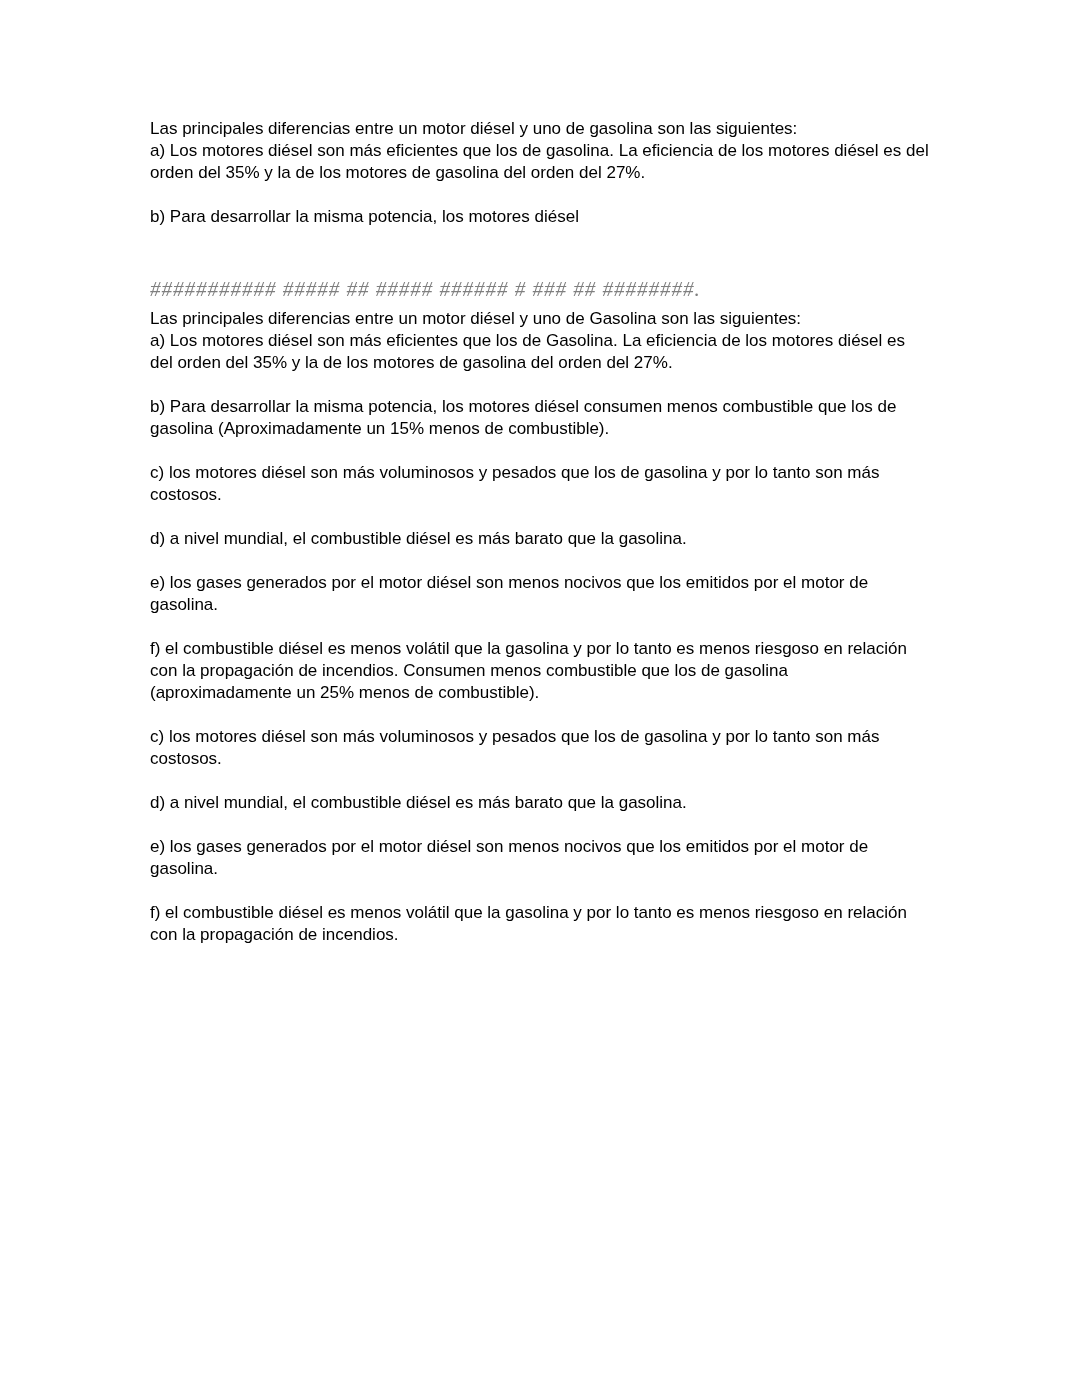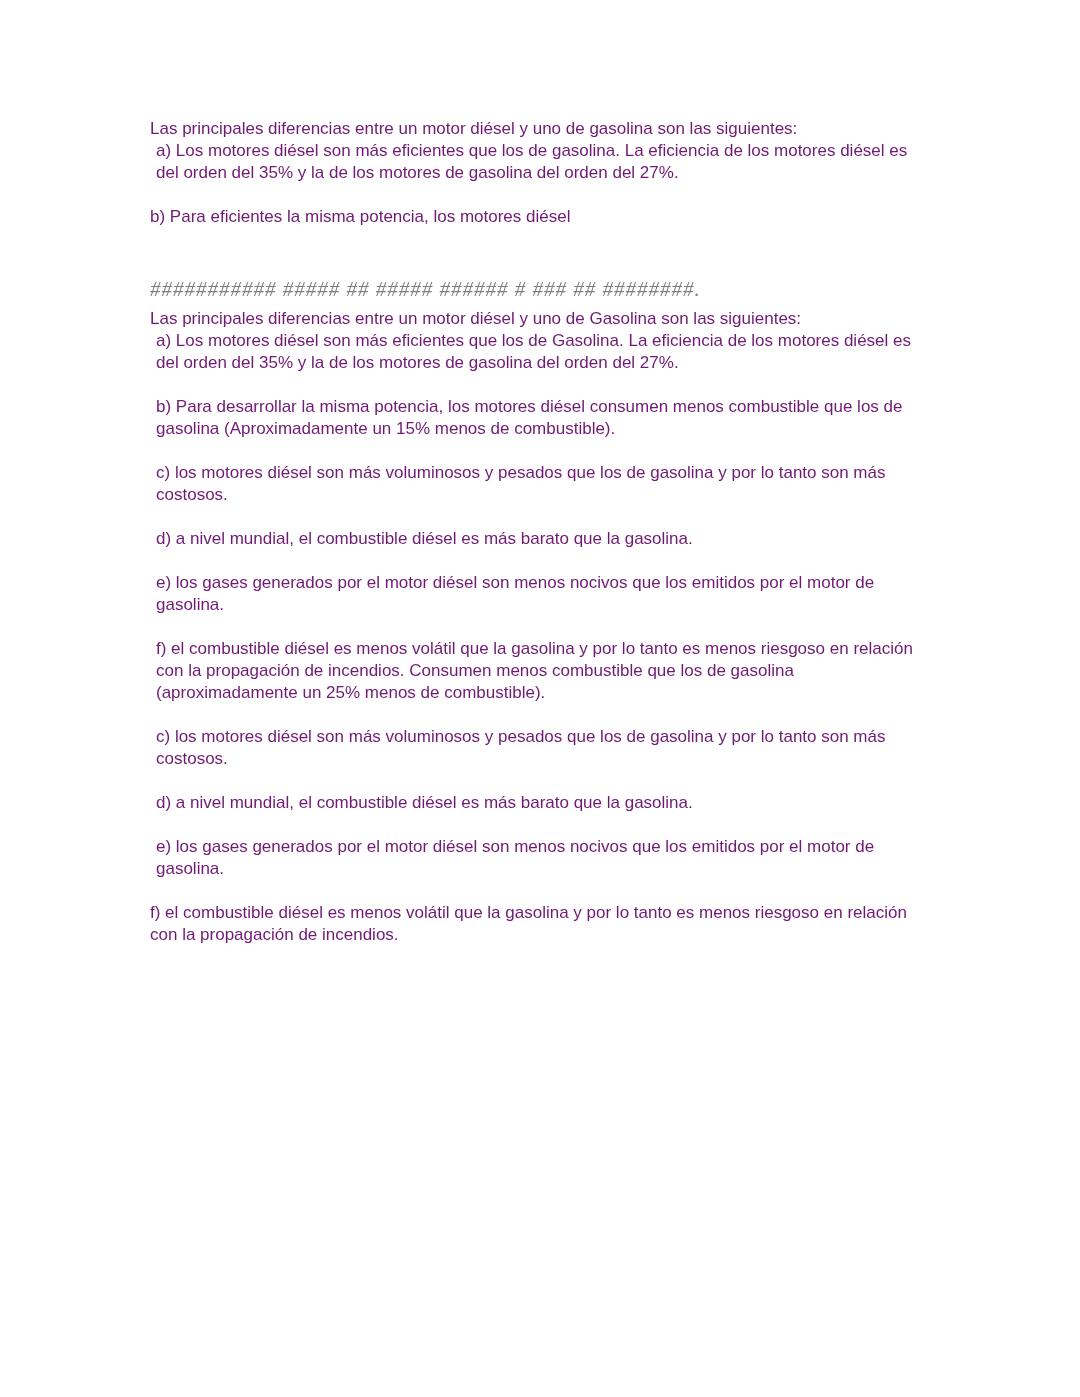--- a/index.html
+++ b/index.html
@@ -20,25 +20,24 @@
     padding: 118px 150px 0 150px;
     background: #ffffff;
   }
   .content {
     width: 782px;
   }
   p.para {
     margin: 0;
     font-size: 17px;
     line-height: 22px;
-    color: #701a75;
+    color: #000000;
   }
   p.gap {
     margin-bottom: 22px;
-    margin-left: 6px;
   }
   p.gap-lg {
     margin-bottom: 46px;
   }
   p.redacted {
     font-family: "Liberation Serif", "DejaVu Serif", serif;
     font-style: italic;
     font-size: 21px;
     line-height: 30px;
     color: #7f7f7f;
@@ -46,21 +45,21 @@
     margin-bottom: 4px;
   }
 </style>
 </head>
 <body>
 
 <main class="page">
   <div class="content">
     <p class="para">Las principales diferencias entre un motor diésel y uno de gasolina son las siguientes:</p>
     <p class="para gap">a) Los motores diésel son más eficientes que los de gasolina. La eficiencia de los motores diésel es del orden del 35% y la de los motores de gasolina del orden del 27%.</p>
-    <p class="para gap-lg">b) Para eficientes la misma potencia, los motores diésel</p>
+    <p class="para gap-lg">b) Para desarrollar la misma potencia, los motores diésel</p>
     <p class="para redacted">########### ##### ## ##### ###### # ### ## ########.</p>
     <p class="para">Las principales diferencias entre un motor diésel y uno de Gasolina son las siguientes:</p>
     <p class="para gap">a) Los motores diésel son más eficientes que los de Gasolina. La eficiencia de los motores diésel es del orden del 35% y la de los motores de gasolina del orden del 27%.</p>
     <p class="para gap">b) Para desarrollar la misma potencia, los motores diésel consumen menos combustible que los de gasolina (Aproximadamente un 15% menos de combustible).</p>
     <p class="para gap">c) los motores diésel son más voluminosos y pesados que los de gasolina y por lo tanto son más costosos.</p>
     <p class="para gap">d) a nivel mundial, el combustible diésel es más barato que la gasolina.</p>
     <p class="para gap">e) los gases generados por el motor diésel son menos nocivos que los emitidos por el motor de gasolina.</p>
     <p class="para gap">f) el combustible diésel es menos volátil que la gasolina y por lo tanto es menos riesgoso en relación con la propagación de incendios. Consumen menos combustible que los de gasolina (aproximadamente un 25% menos de combustible).</p>
     <p class="para gap">c) los motores diésel son más voluminosos y pesados que los de gasolina y por lo tanto son más costosos.</p>
     <p class="para gap">d) a nivel mundial, el combustible diésel es más barato que la gasolina.</p>

